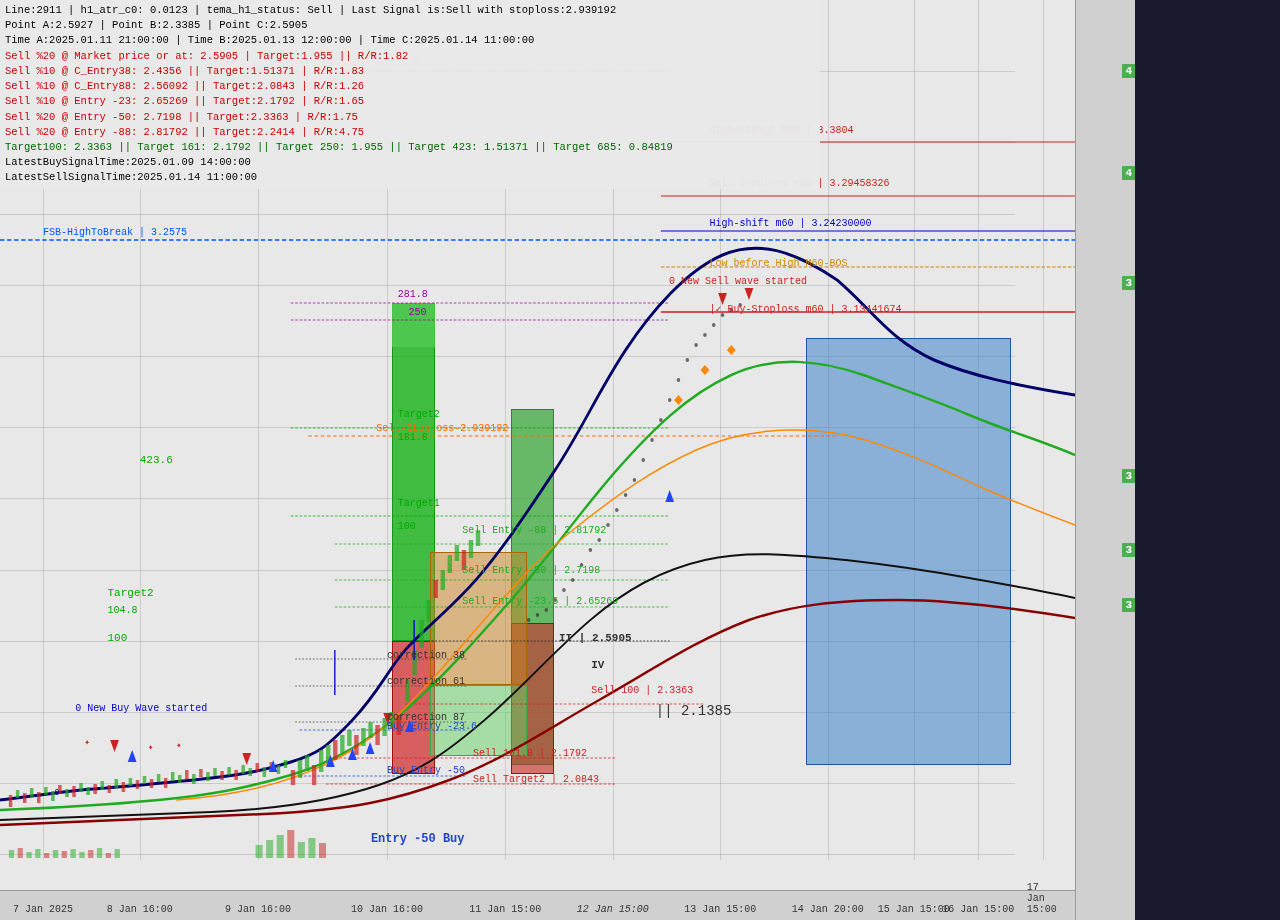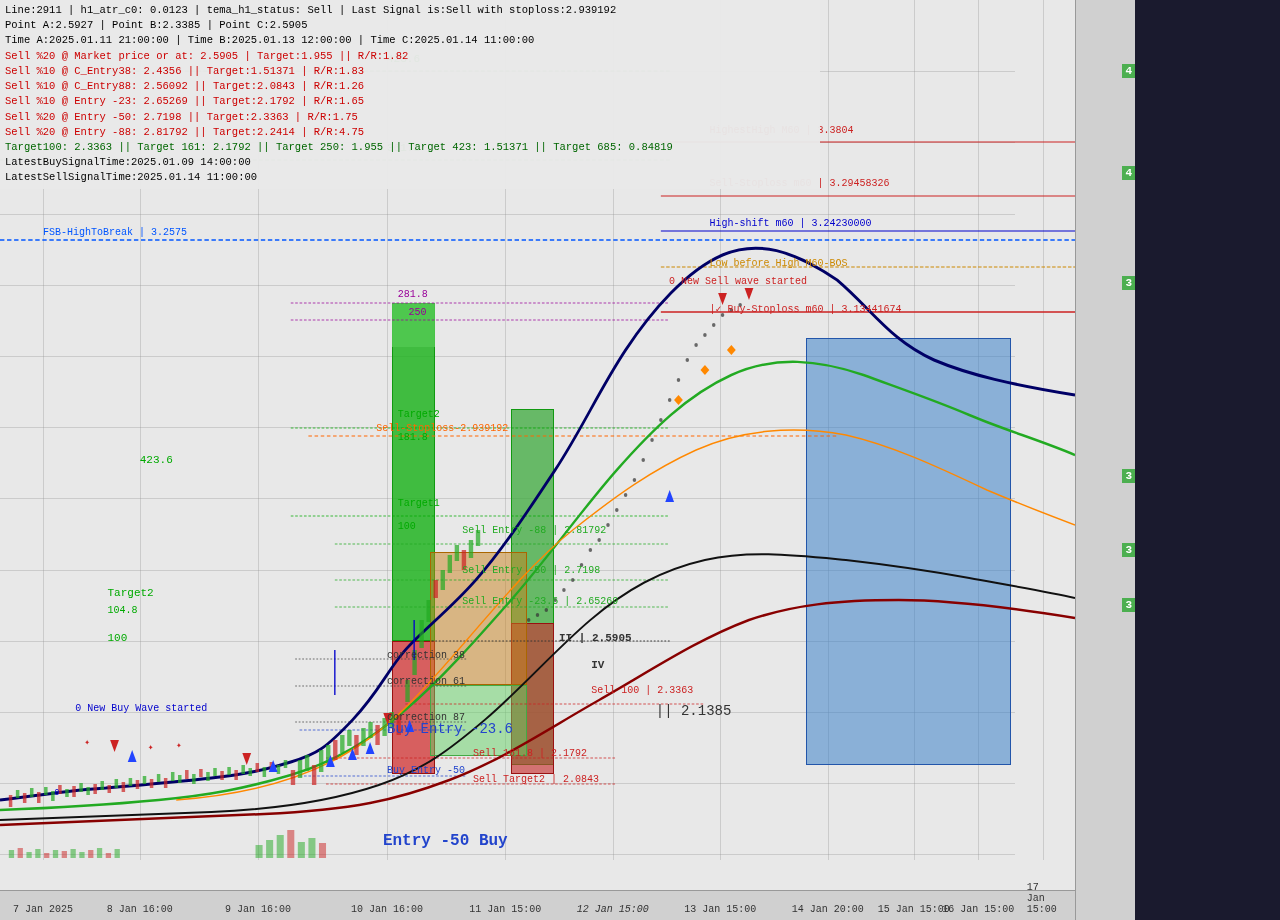--- a/index.html
+++ b/index.html
@@ -449,32 +449,32 @@
 
     <div class="level-label" style="top:71%;left:52%;color:#333;font-size:11px;font-weight:bold;">II | 2.5905</div>
     <div class="level-label" style="top:74%;left:55%;color:#333;font-size:11px;font-weight:bold;">IV</div>
 
     <div class="level-label" style="top:77%;left:55%;color:#cc2222;font-size:10px;">Sell 100 | 2.3363</div>
 
     <div class="level-label" style="top:84%;left:44%;color:#cc2222;font-size:10px;">Sell 161.8 | 2.1792</div>
 
     <div class="level-label" style="top:87%;left:44%;color:#cc2222;font-size:10px;">Sell Target2 | 2.0843</div>
 
-    <div class="level-label" style="top:81%;left:36%;color:#2244cc;font-size:14px;text-align:right;">Buy Entry -23.6</div>
+    <div class="level-label" style="top:81%;left:36%;color:#2244cc;font-size:10px;text-align:right;">Buy Entry -23.6</div>
     <div class="level-label" style="top:86%;left:36%;color:#2244cc;font-size:10px;text-align:right;">Buy Entry -50</div>
 
     <div class="level-label" style="top:73%;left:36%;color:#333;font-size:10px;">correction 38</div>
     <div class="level-label" style="top:76%;left:36%;color:#333;font-size:10px;">correction 61</div>
     <div class="level-label" style="top:80%;left:36%;color:#333;font-size:10px;">correction 87</div>
 
     <div class="level-label" style="top:31%;left:60%;color:#cc2222;font-size:10px;margin-left:24px;">0 New Sell wave started</div>
 
     <div class="level-label" style="top:79%;left:7%;color:#0000cc;font-size:10px;">0 New Buy Wave started</div>
 
-    <div class="level-label" style="top:93.5%;left:34.5%;color:#2244cc;font-size:16px;font-weight:bold;margin-left:12px;">Entry -50 Buy</div>
+    <div class="level-label" style="top:93.5%;left:34.5%;color:#2244cc;font-size:12px;font-weight:bold;">Entry -50 Buy</div>
 
     <div class="level-label" style="top:79%;left:61%;color:#333;font-size:14px;">|| 2.1385</div>
 
   </div>
 
   <div id="right-axis">
 
     <div class="axis-label-green" style="top:7%;right:0;font-size:11px;font-weight:bold;">4</div>
     <div class="axis-label-green" style="top:18%;right:0;font-size:11px;font-weight:bold;">4</div>
     <div class="axis-label-green" style="top:30%;right:0;font-size:11px;font-weight:bold;">3</div>

